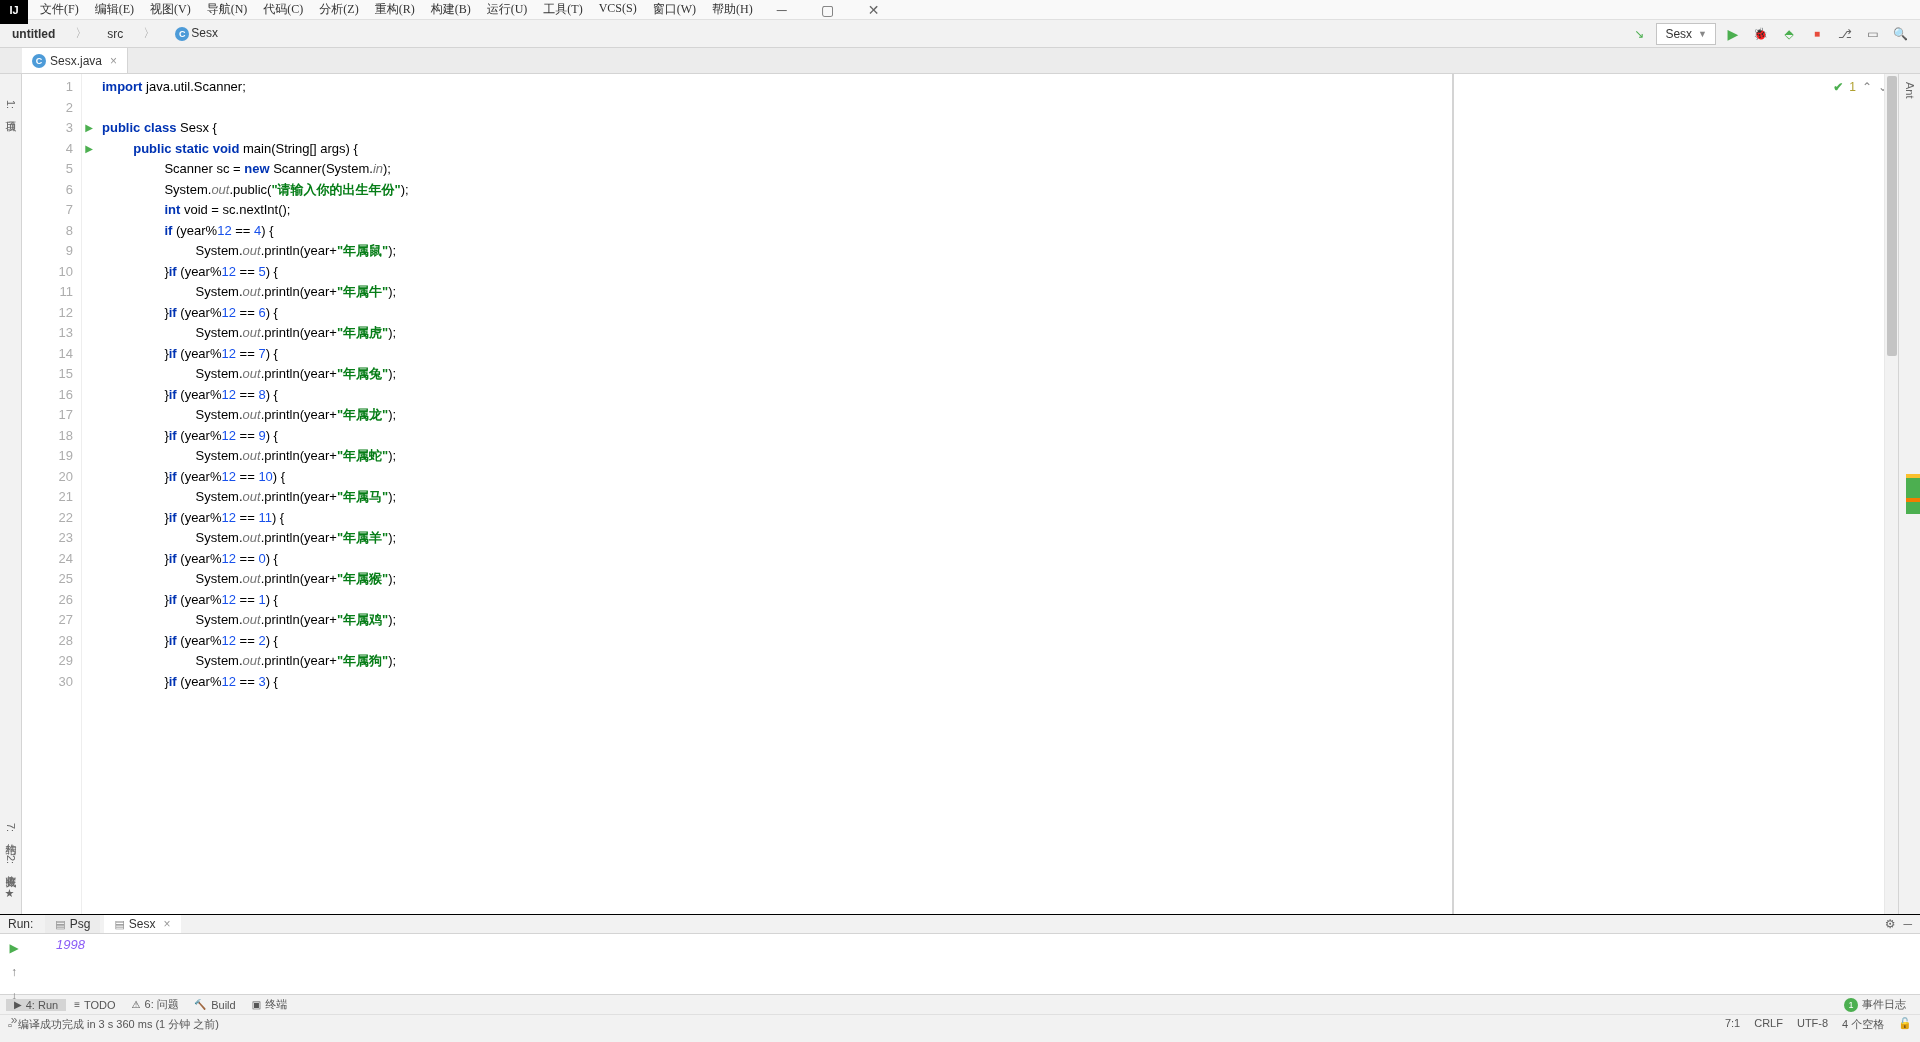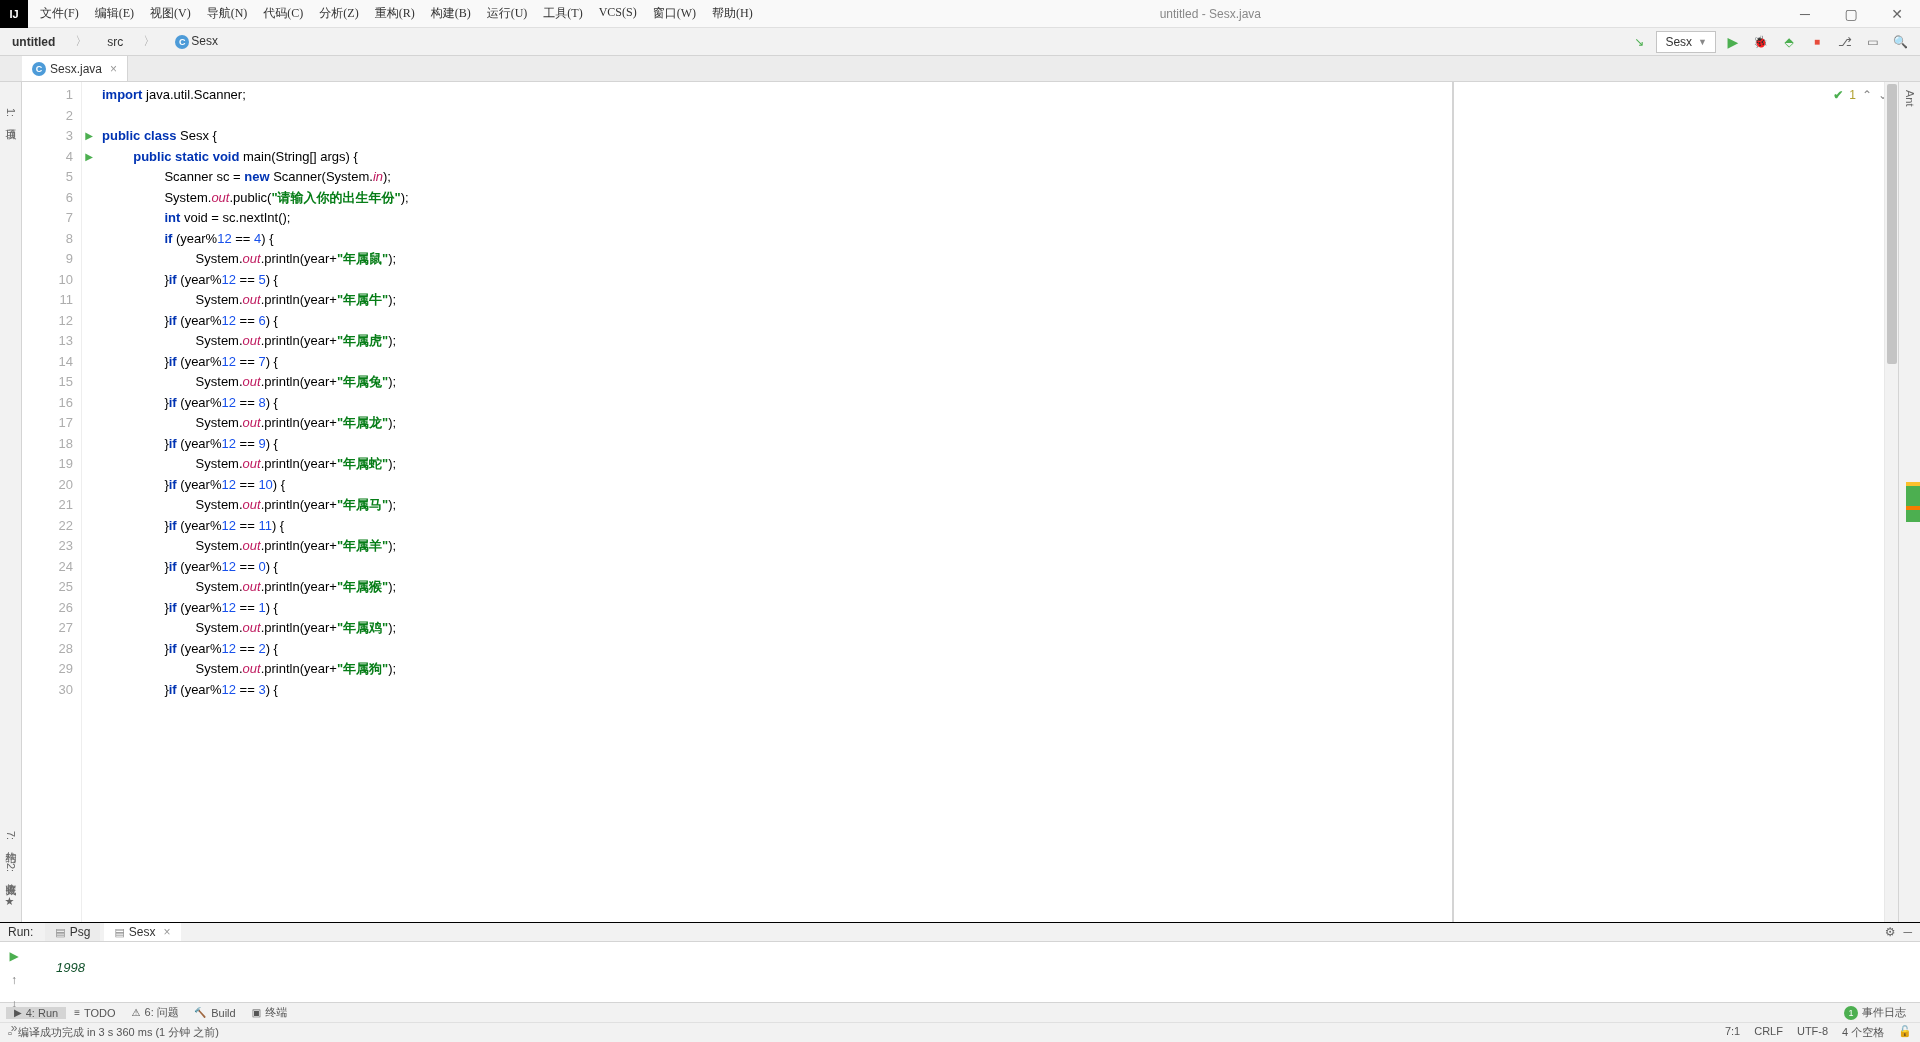--- a/index.html
+++ b/index.html
@@ -1,19 +1,19 @@
 <!DOCTYPE html>
 <html><head>
 <meta charset="utf-8">
 <style>
 * { margin:0; padding:0; box-sizing:border-box; font-family:"Segoe UI",Arial,sans-serif; }
 body { width:1920px; height:1042px; background:#f2f2f2; overflow:hidden; font-size:12px; color:#333; }
 
 
-.titlebar { height:28px; background:#f9f9f9; display:flex; align-items:center; border-bottom:1px solid #e0e0e0; }
+.titlebar { height:20px; background:#f9f9f9; display:flex; align-items:center; border-bottom:1px solid #e0e0e0; }
 .titlebar-icon { width:28px; height:28px; display:flex; align-items:center; justify-content:center; background:#000; color:#fff; font-weight:bold; font-size:11px; margin-right:6px; }
 .menu-items { display:flex; gap:4px; }
 .menu-item { padding:3px 6px; cursor:pointer;font-family:Liberation Serif, serif; }
 .title-text { flex:1; text-align:center; color:#888; font-size:12px; padding-right:120px; }
 .win-controls { display:flex; gap:0; }
 .win-btn { width:46px; height:28px; display:flex; align-items:center; justify-content:center; cursor:pointer; font-size:14px; color:#666; }
 
 
 .navbar { height:28px; background:#f2f2f2; display:flex; align-items:center; padding:0 8px; border-bottom:1px solid #d4d4d4; }
 .breadcrumb { display:flex; align-items:center; gap:16px; font-size:12px; }
@@ -41,41 +41,41 @@
 .right-tool-item { writing-mode:vertical-rl; font-size:11px; color:#666; padding:4px 2px; }
 
 
 .editor-wrap { flex:1; display:flex; background:#fff; position:relative; }
 .gutter { width:60px; background:#fff; border-right:1px solid #eee; text-align:right; padding-right:8px; font-family:"JetBrains Mono",Consolas,monospace; font-size:13px; color:#adadad; line-height:20.5px; padding-top:3px; position:relative; }
 .run-gutter { color:#4caf50; font-size:10px; }
 .code { flex:1; font-family:"JetBrains Mono",Consolas,monospace; font-size:13px; line-height:20.5px; padding:3px 0 0 20px; white-space:pre; color:#000; overflow:hidden; }
 .kw { color:#0033b3; font-weight:bold; }
 .str { color:#067d17; font-weight:bold; }
 .num { color:#1750eb; }
-.fld { color:#be185d; font-style:italic; }
+.fld { color:#737373; font-style:italic; }
 .splitter { width:1px; background:#d4d4d4; }
 .analysis-pane { width:445px; background:#fff; border-left:1px solid #d4d4d4; padding:6px 10px; display:flex; justify-content:flex-end; align-items:flex-start; gap:6px; font-size:12px; }
 .check-icon { color:#4caf50; font-weight:bold; }
 .warn-count { color:#b0a030; }
 
 
 .run-panel { height:80px; background:#fff; border-top:1px solid #000000; display:flex; flex-direction:column; }
 .run-header { height:26px; background:#f2f2f2; border-bottom:1px solid #d4d4d4; display:flex; align-items:center; padding:0 8px; }
 .run-title { font-size:12px; margin-right:12px; }
 .run-tab { padding:2px 10px; background:#ececec; display:flex; align-items:center; gap:4px; cursor:pointer; margin-right:4px; }
 .run-tab.active { background:#fff; }
 .run-tab-icon { font-size:11px; color:#888; }
 .run-header-right { margin-left:auto; display:flex; gap:8px; }
 .gear-icon { cursor:pointer; color:#666; }
 .run-body { flex:1; display:flex; }
 .run-left-tools { width:50px; display:flex; flex-direction:column; flex-wrap:wrap; padding:4px; gap:4px; }
 .run-tool-btn { width:20px; height:20px; display:flex; align-items:center; justify-content:center; cursor:pointer; color:#777; font-size:12px; }
 .run-tool-btn.play { color:#4caf50; }
 .console { flex:1; font-family:"JetBrains Mono",Consolas,monospace; font-size:13px; padding:2px 6px; line-height:18px; }
-.console-input { color:#14532d; font-style:italic;margin-top:15px; }
+.console-input { color:#8b5cf6; font-style:italic; }
 
 
 .bottom-tools { height:20px; background:#f2f2f2; border-top:1px solid #d4d4d4; display:flex; align-items:center; padding:0 6px; font-size:11px; }
 .btool { display:flex; align-items:center; gap:4px; padding:0 8px; cursor:pointer; color:#555; }
 .btool.active { background:#d4d4d4; }
 .btool-icon { font-size:10px; }
 .bottom-right { margin-left:auto; display:flex; align-items:center; gap:6px; }
 .badge { background:#4caf50; color:#fff; border-radius:50%; width:14px; height:14px; display:inline-flex; align-items:center; justify-content:center; font-size:9px; }
 
 
@@ -101,21 +101,20 @@
     <div class="menu-item">代码(C)</div>
     <div class="menu-item">分析(Z)</div>
     <div class="menu-item">重构(R)</div>
     <div class="menu-item">构建(B)</div>
     <div class="menu-item">运行(U)</div>
     <div class="menu-item">工具(T)</div>
     <div class="menu-item">VCS(S)</div>
     <div class="menu-item">窗口(W)</div>
     <div class="menu-item">帮助(H)</div>
   </div>
-  <div class="title-text">untitled - Sesx.java</div>
   <div class="win-controls">
     <div class="win-btn">─</div>
     <div class="win-btn">▢</div>
     <div class="win-btn">✕</div>
   </div>
 </div>
 
 <div class="navbar">
   <div class="breadcrumb">
     <span class="bc-item"><b>untitled</b></span>

